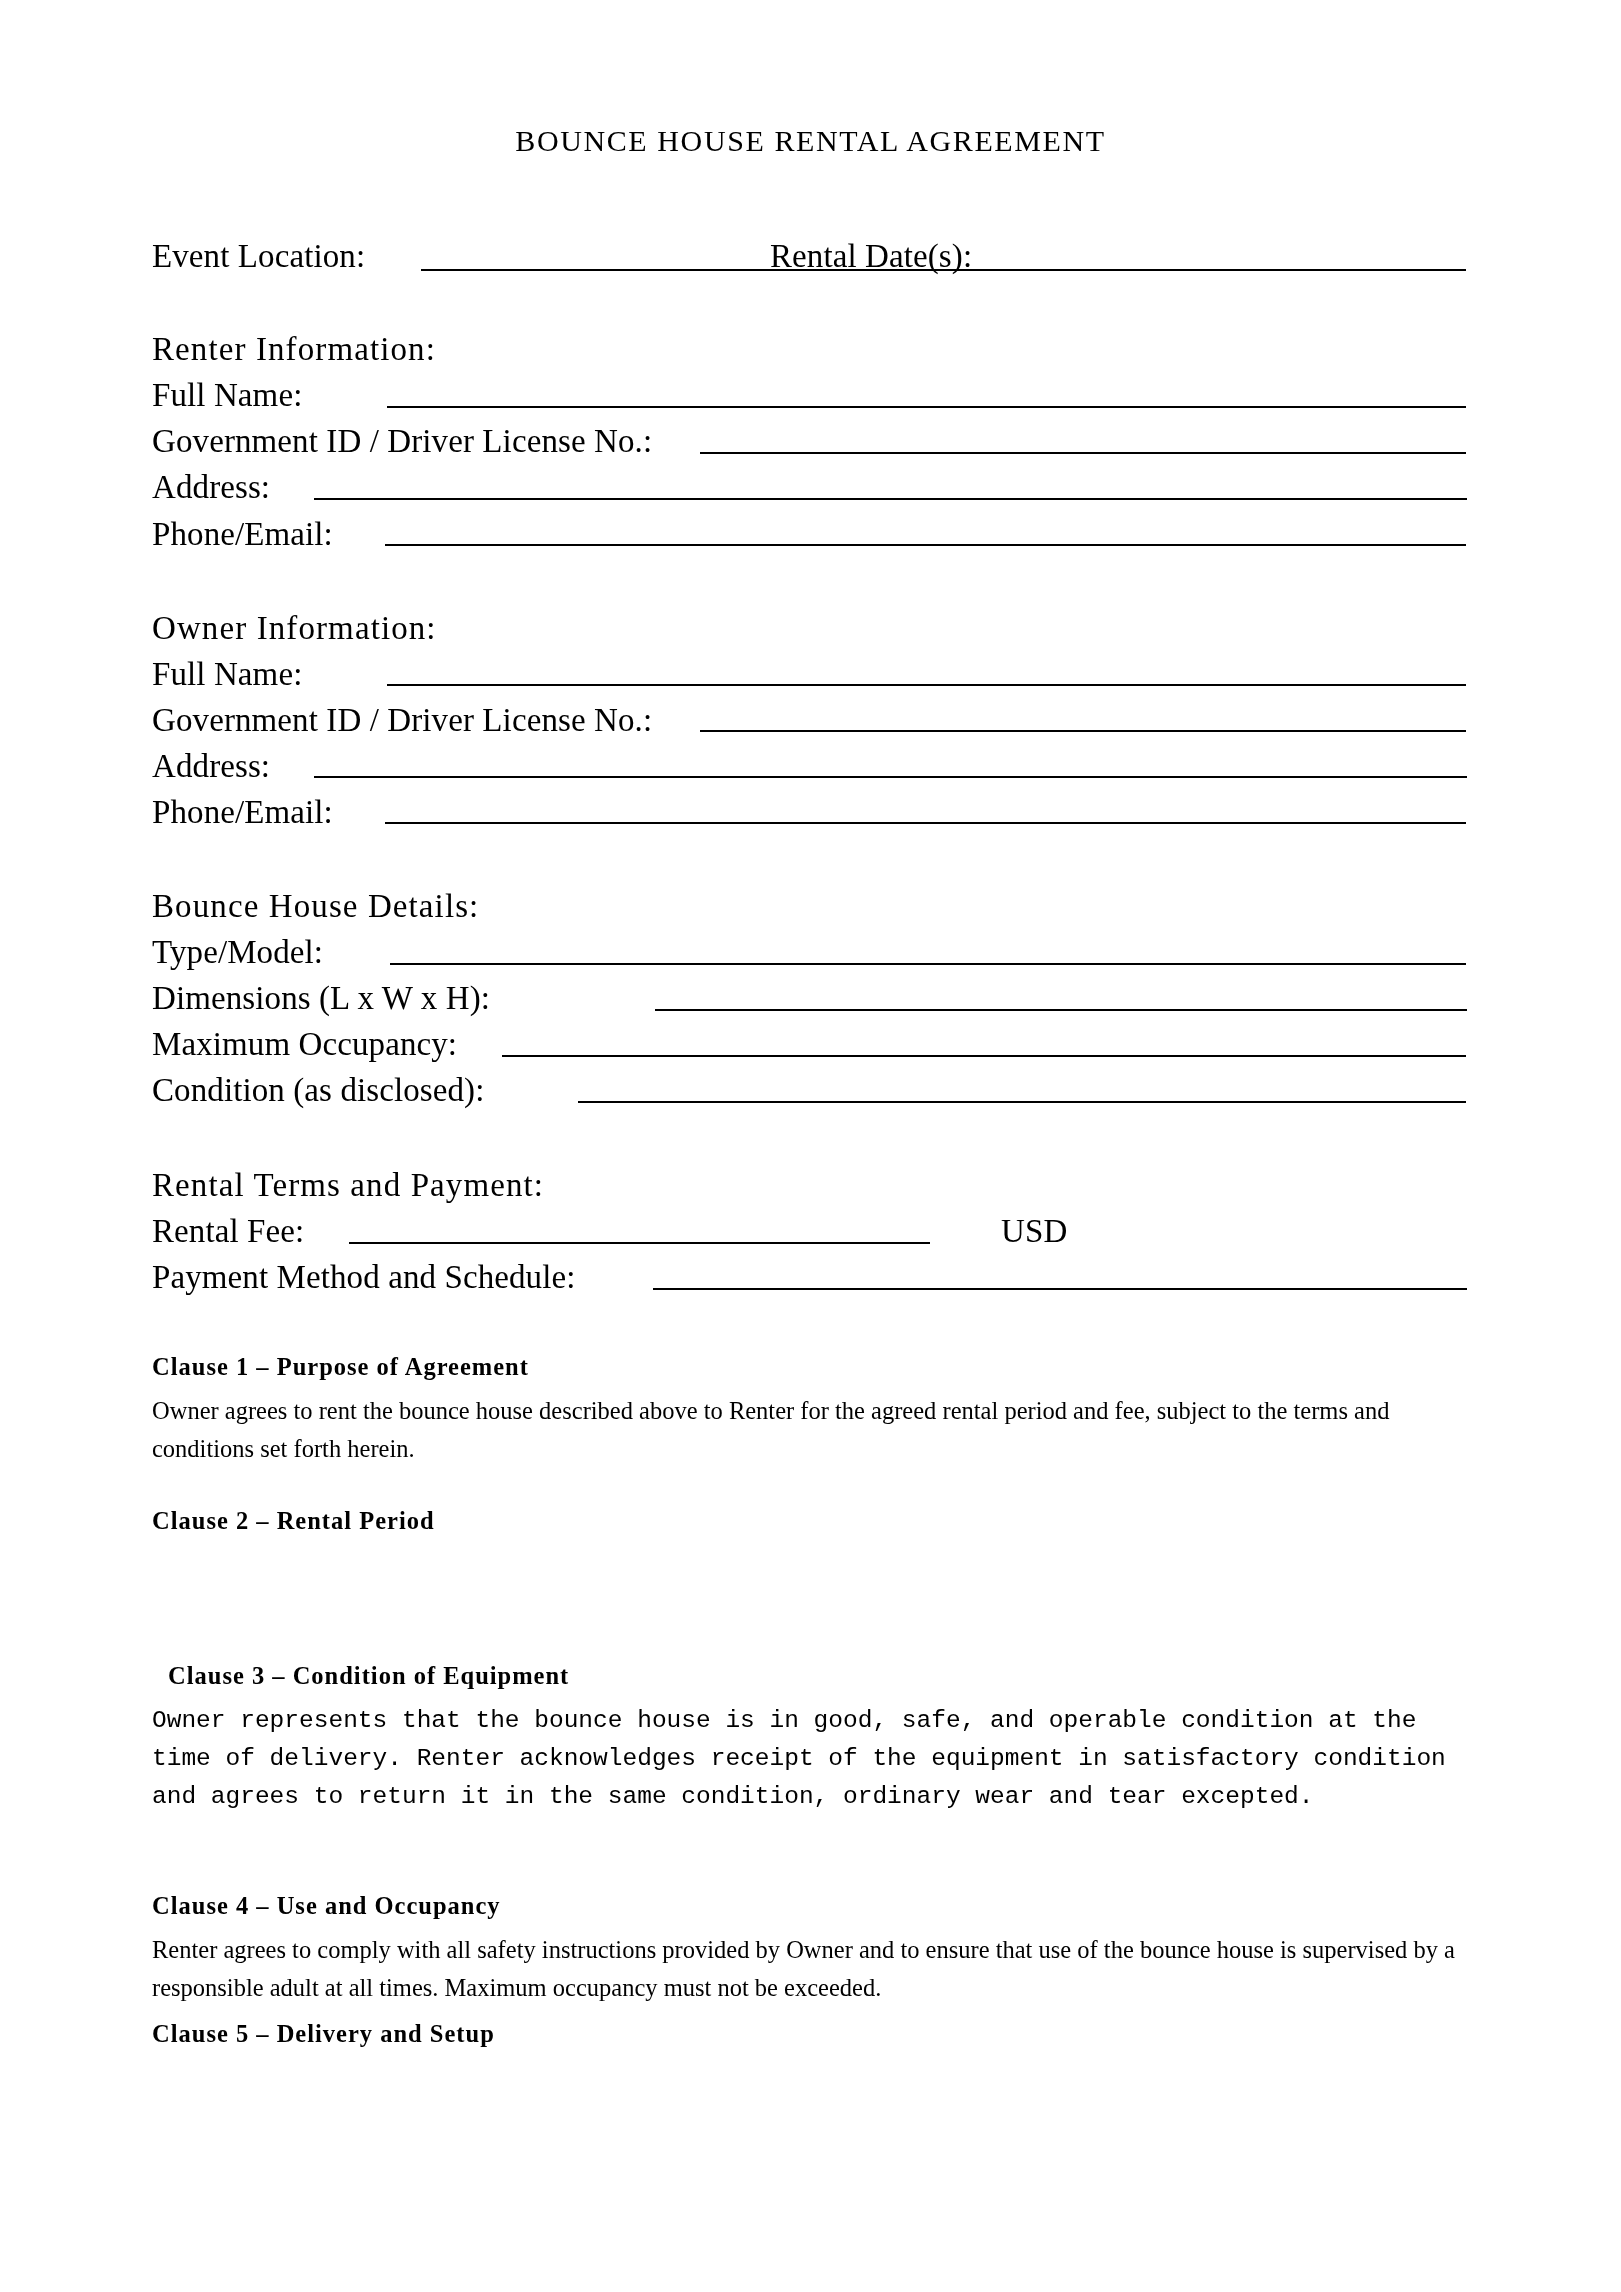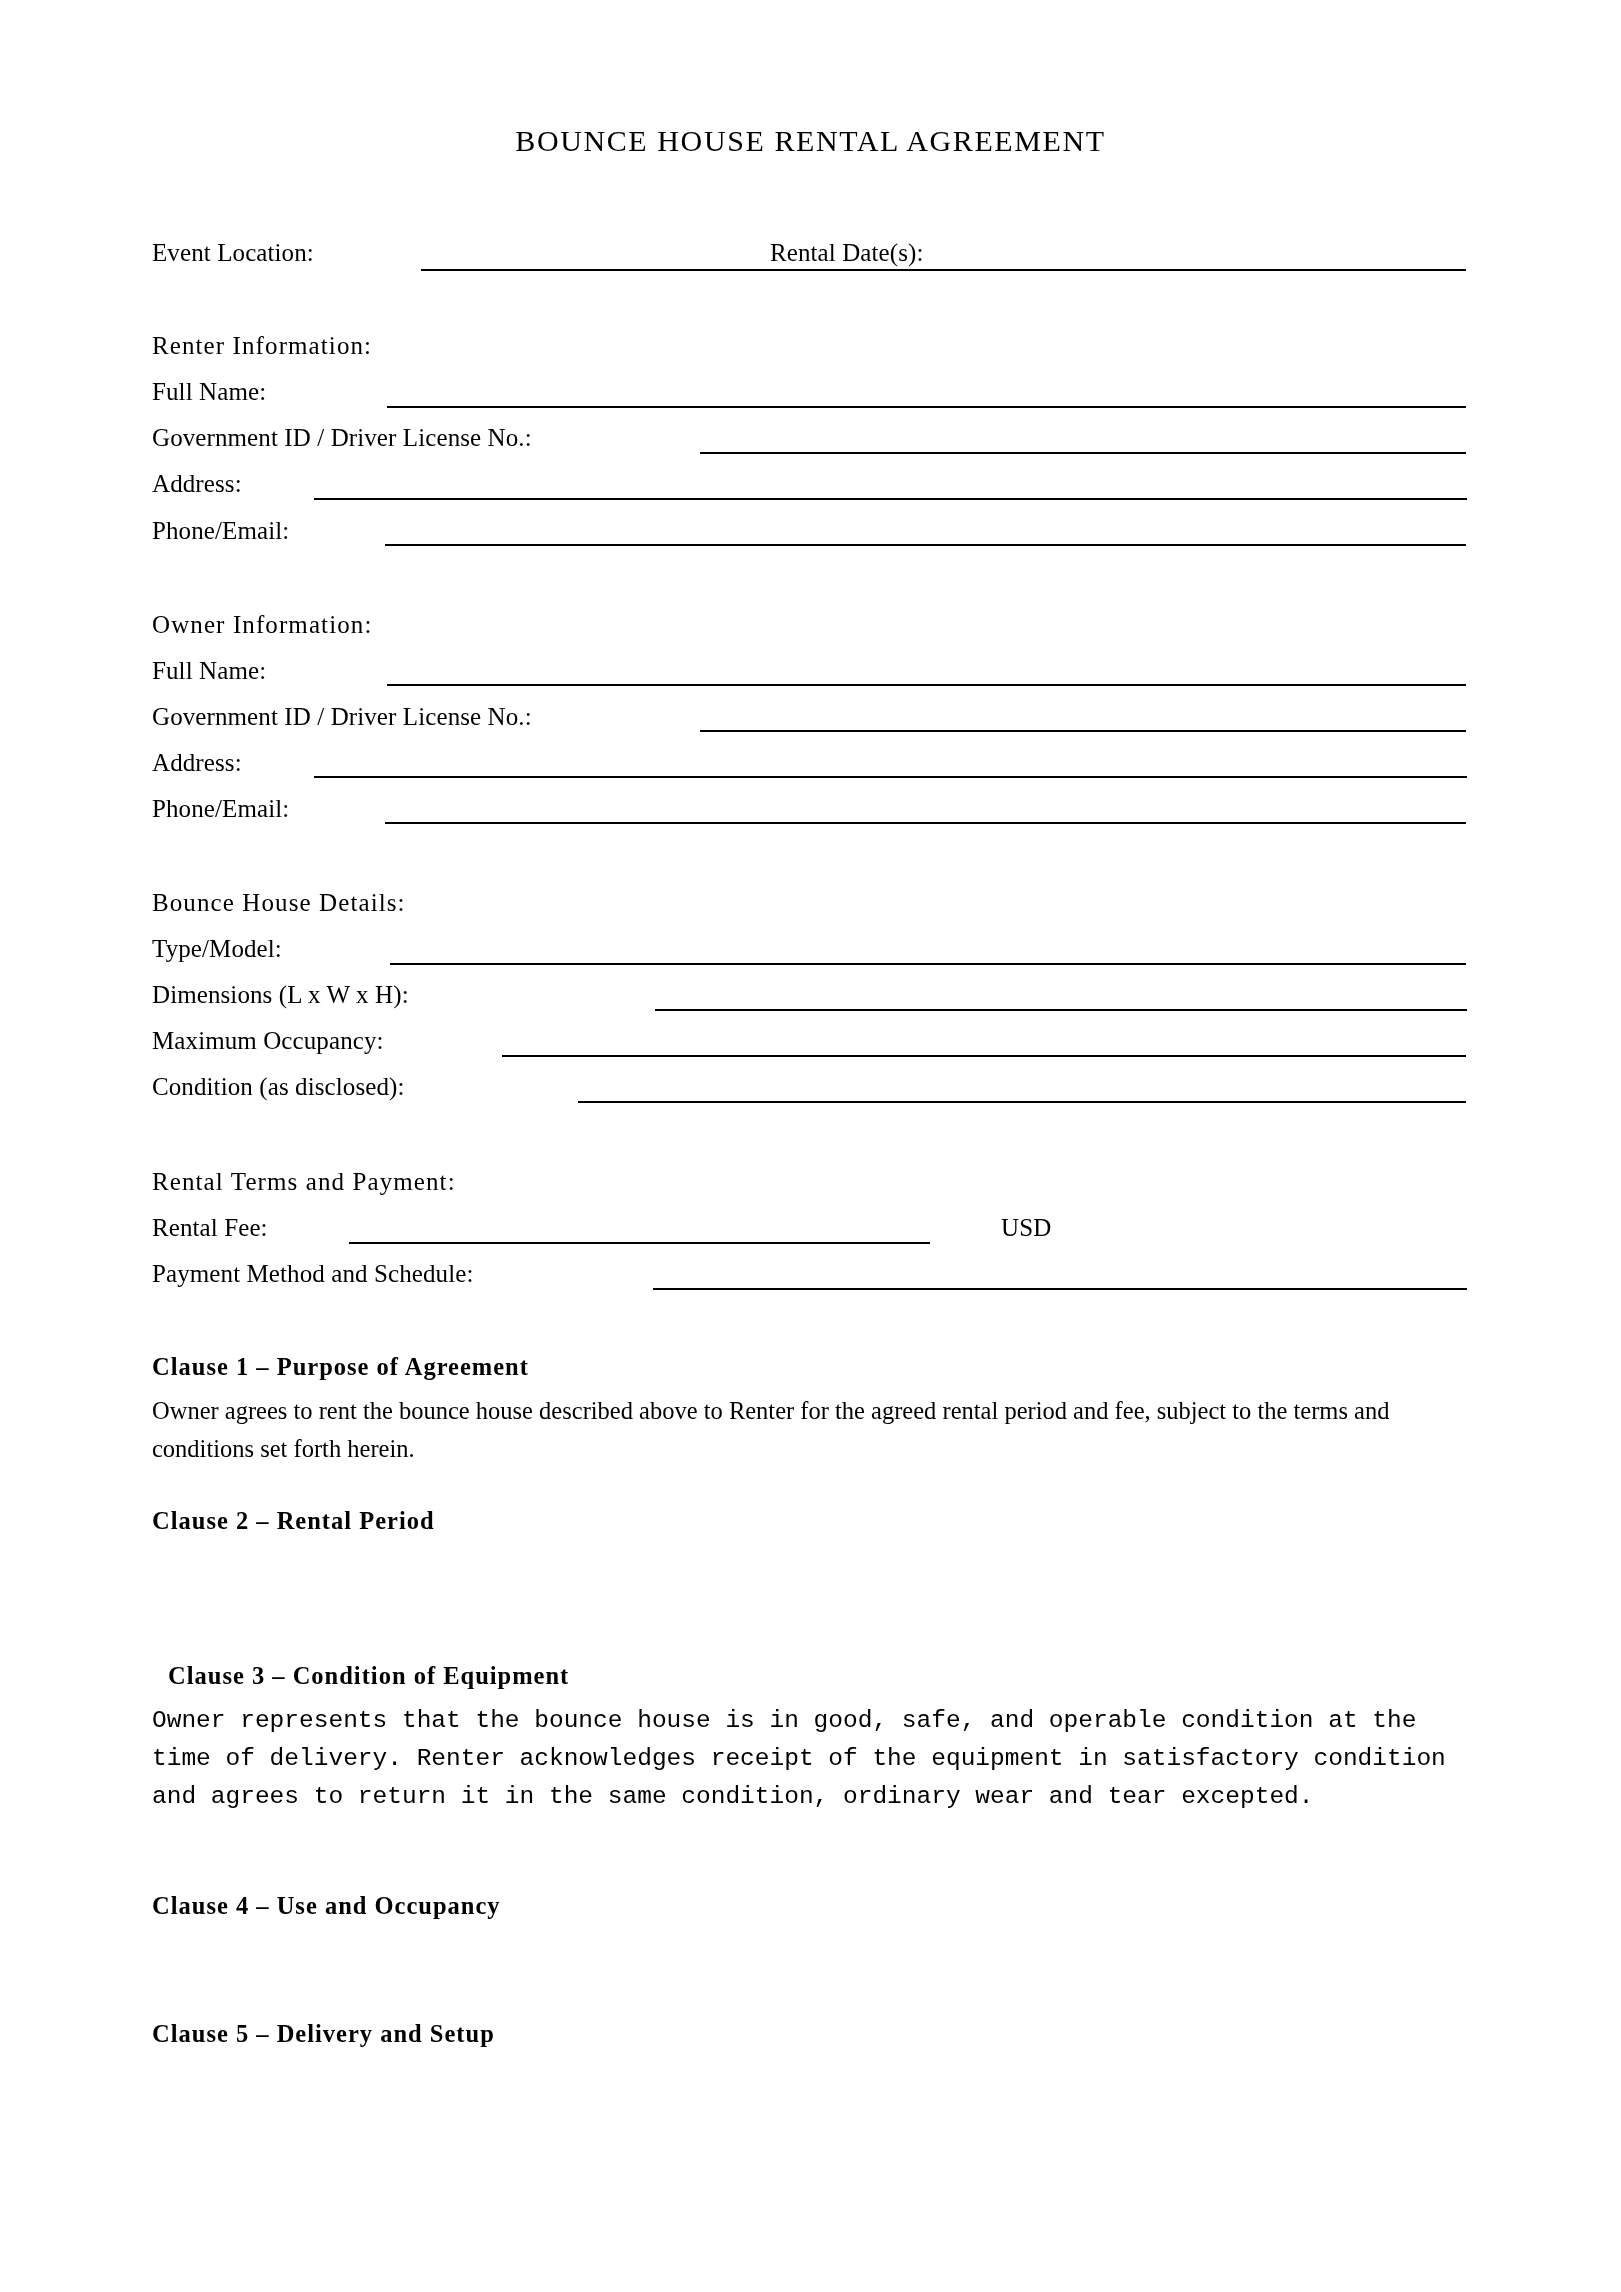--- a/index.html
+++ b/index.html
@@ -34,21 +34,21 @@
     font-size: 30px;
     letter-spacing: 1.6px;
     line-height: 1.2;
     white-space: pre;
   }
 
   
   .txt {
     position: absolute;
     white-space: pre;
-    font-size: 25px;
+    font-size: 33px;
     line-height: 1.0;
   }
 
   .section-head {
     letter-spacing: 1.1px;
   }
 
   .field-label {
     letter-spacing: 0.1px;
   }
@@ -147,17 +147,18 @@
 
   <div class="clause-head" style="left:152px; top:1355px;">Clause 1 – Purpose of Agreement</div>
   <div class="clause-body" style="top:1392px;">Owner agrees to rent the bounce house described above to Renter for the agreed rental period and fee, subject to the terms and conditions set forth herein.</div>
 
   <div class="clause-head" style="left:152px; top:1509px;">Clause 2 – Rental Period</div>
 
   <div class="clause-head" style="left:152px; top:1664px;margin-left:16px;">Clause 3 – Condition of Equipment</div>
   <div class="clause-body" style="top:1702px;font-family:Liberation Mono, monospace;">Owner represents that the bounce house is in good, safe, and operable condition at the time of delivery. Renter acknowledges receipt of the equipment in satisfactory condition and agrees to return it in the same condition, ordinary wear and tear excepted.</div>
 
   <div class="clause-head" style="left:152px; top:1894px;">Clause 4 – Use and Occupancy</div>
+  <div class="clause-body" style="top:1931px;">Renter agrees to comply with all safety instructions provided by Owner and to ensure that use of the bounce house is supervised by a responsible adult at all times. Maximum occupancy must not be exceeded.</div>
 
   <div class="clause-head" style="left:152px; top:2022px;">Clause 5 – Delivery and Setup</div>
 
 </div>
 
 
 </body></html>

